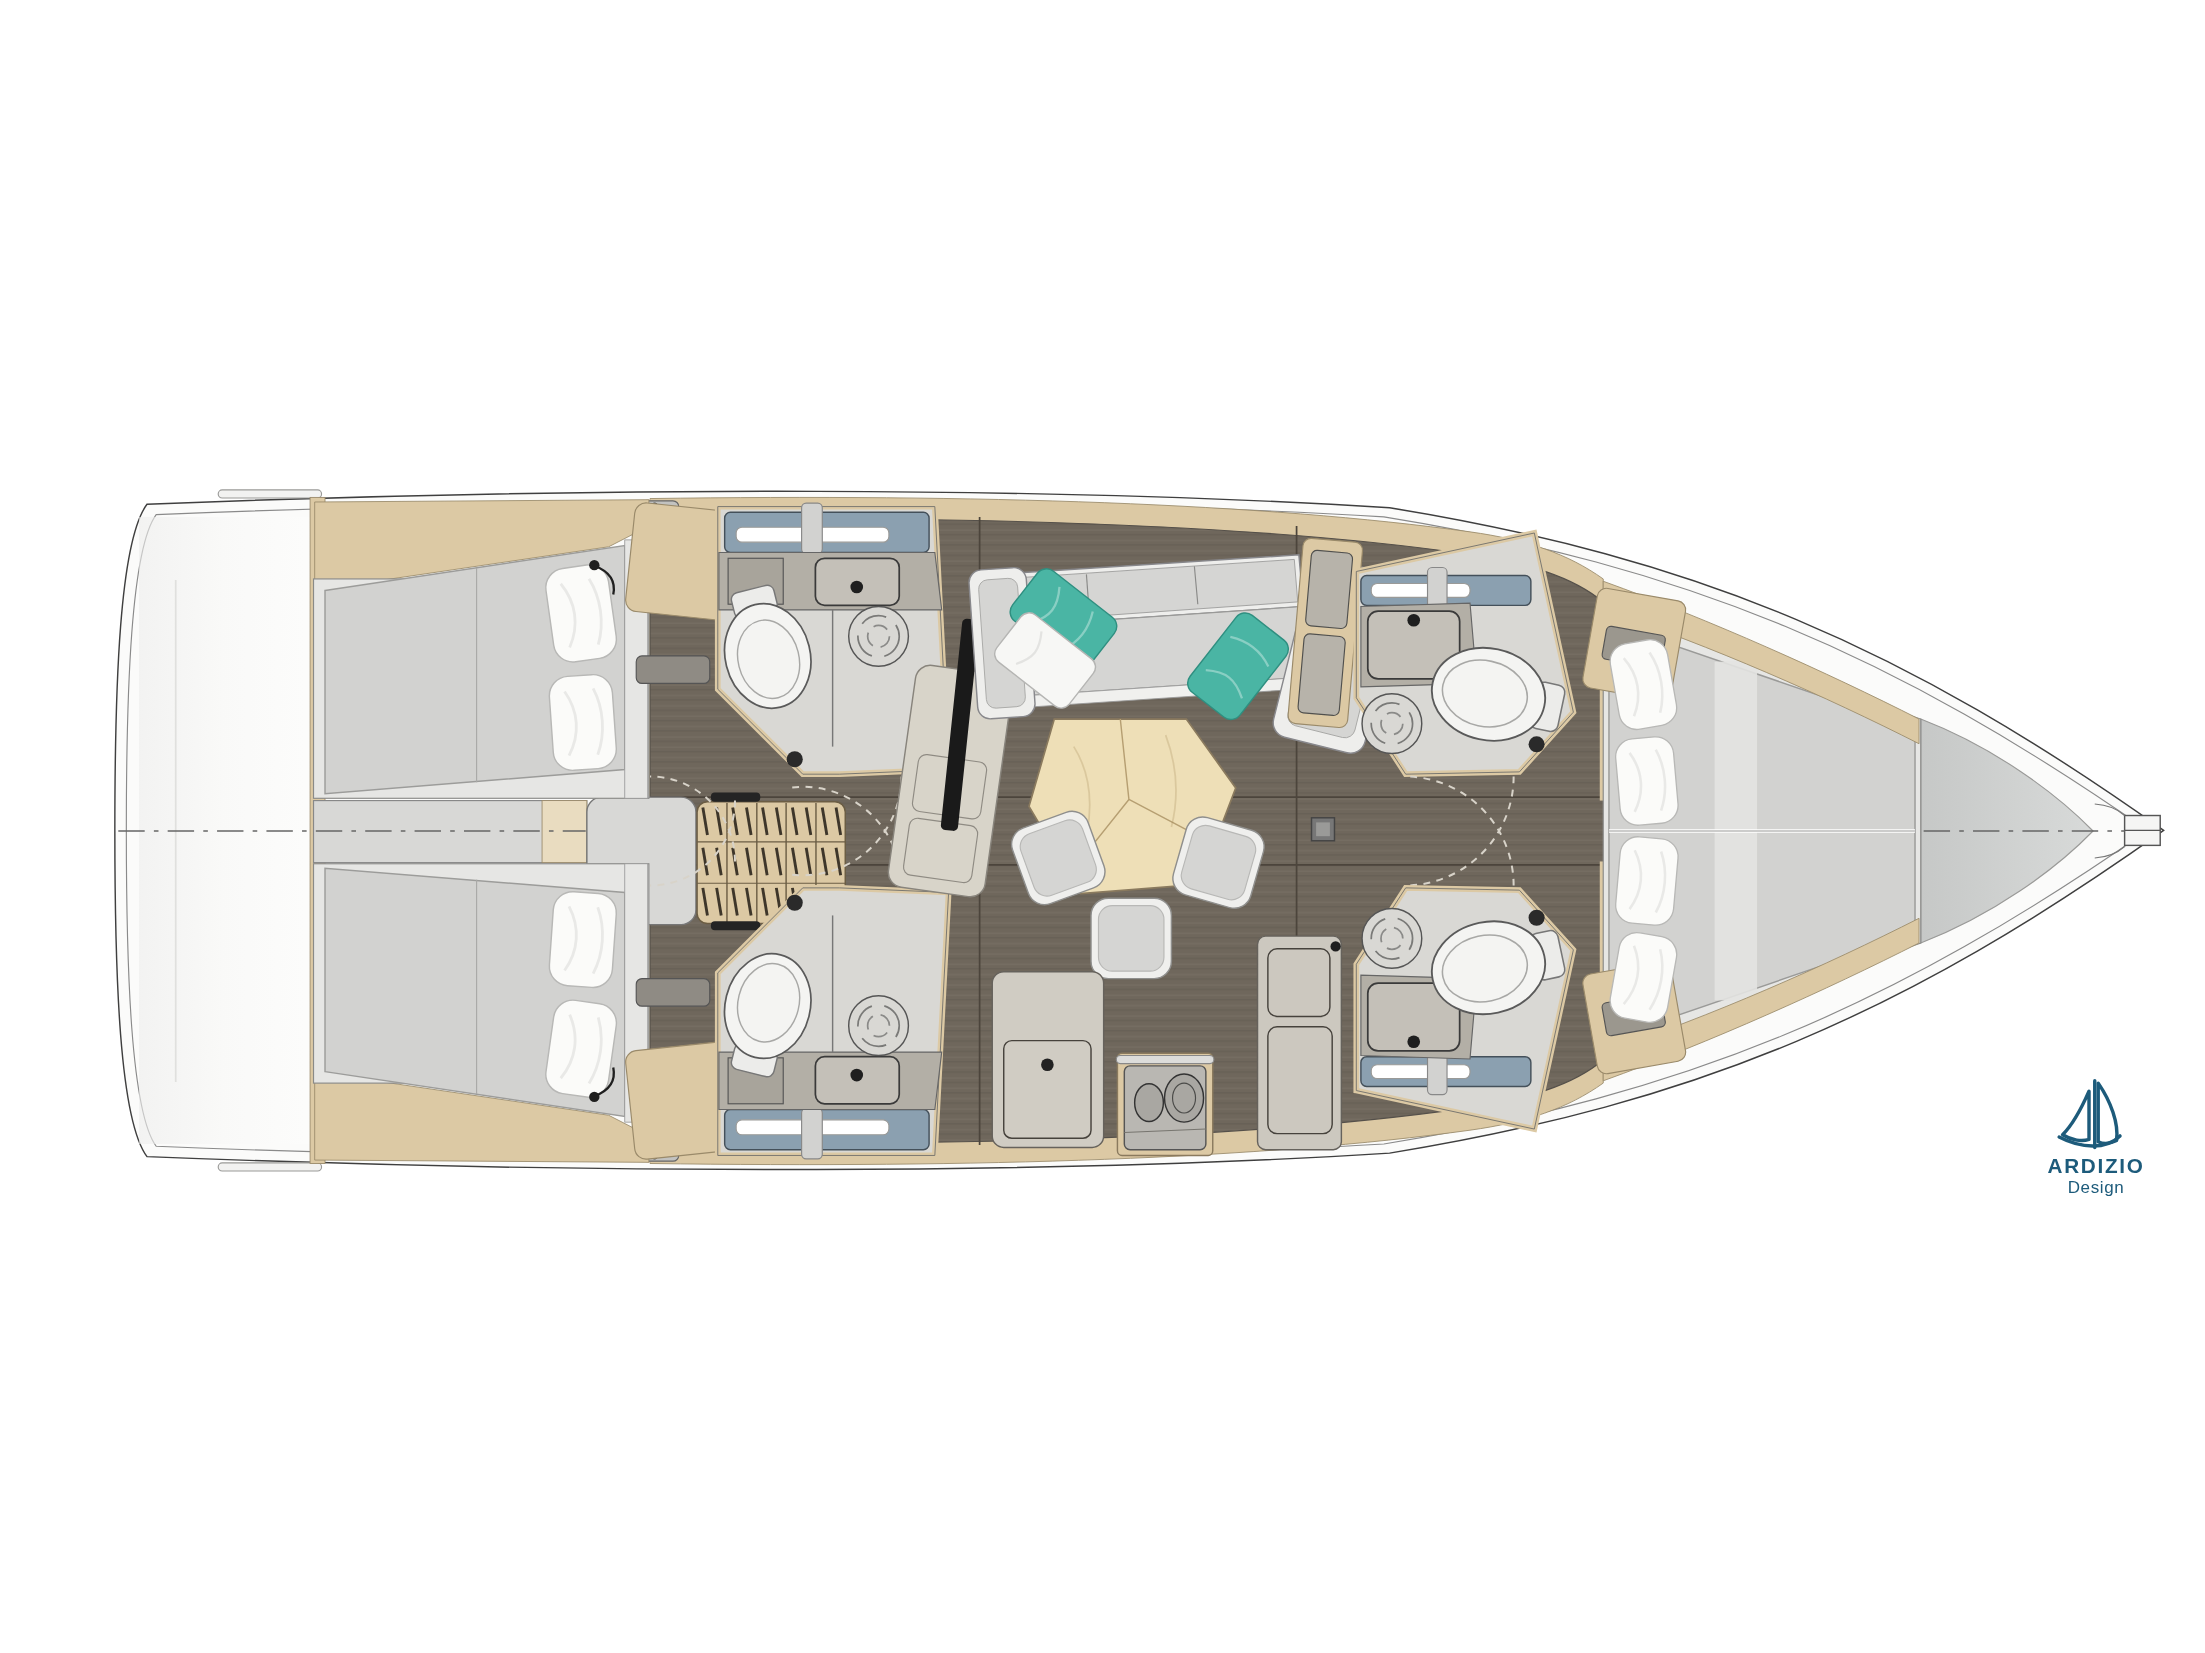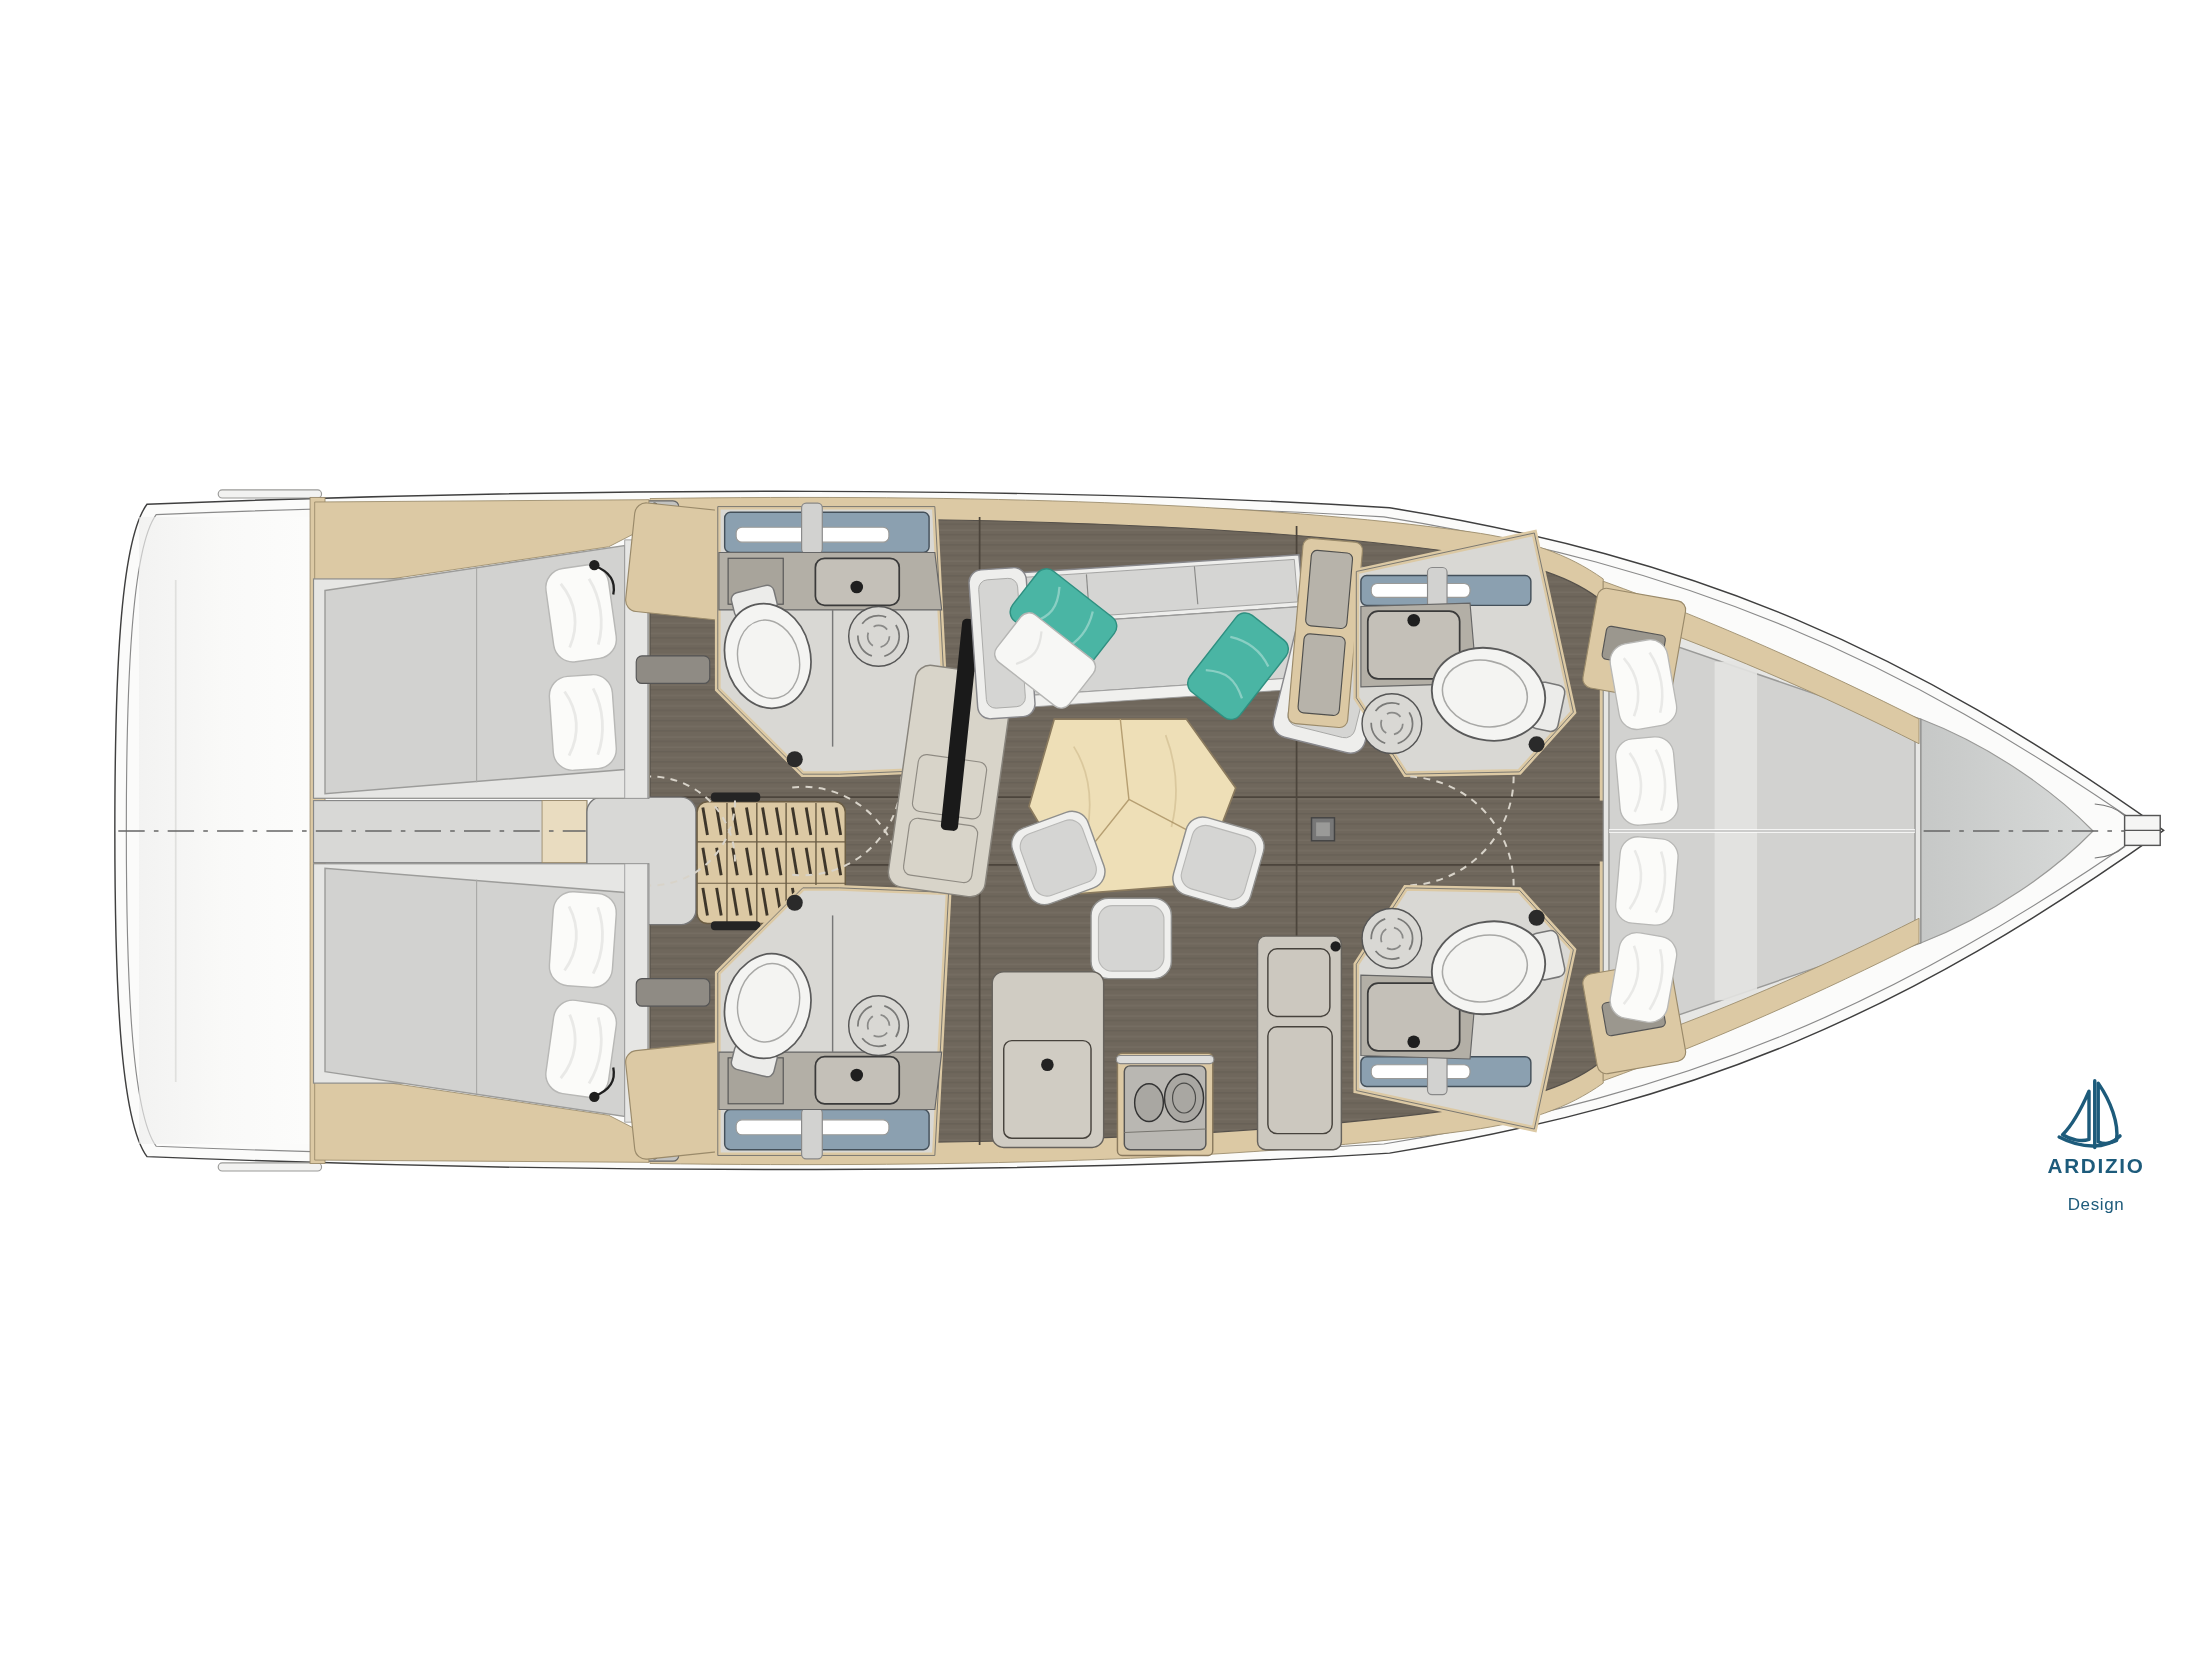--- a/index.html
+++ b/index.html
@@ -11,21 +11,21 @@
     --skylight:#8ba0b0; --tv:#1a1a1a; --bow-deck:#cbcdcc; --table-wood:#eedfb7;
     --arc:#d8d3c9; --fitting:#c2c2c0;
   }
   html,body{margin:0;padding:0;}
   body{width:2205px;height:1654px;background:var(--page);position:relative;
        font-family:"Liberation Sans", sans-serif;}
   #plan-svg{display:block;position:absolute;left:0;top:0;}
   .logo{position:absolute;left:2027px;top:1088px;width:138px;display:flex;
         flex-direction:column;align-items:center;color:var(--navy);}
   .logo .brand{font-size:20.7px;font-weight:bold;letter-spacing:1.7px;margin-top:3.4px;text-align:center;}
-  .logo .tagline{font-size:17px;letter-spacing:0.6px;margin-top:17px;}
+  .logo .tagline{font-size:17px;letter-spacing:0.6px;margin-top:0;}
 </style>
 </head>
 <body>
 
 <svg id="plan-svg" width="2205" height="1654" viewBox="0 0 3840 2880">
   <defs>
     <linearGradient id="sternGrad" x1="0" y1="0" x2="1" y2="0">
       <stop offset="0" stop-color="#ededec"></stop>
         <stop offset="0.5" stop-color="#f8f8f7"></stop>
         <stop offset="1" stop-color="#fdfdfc"></stop>

